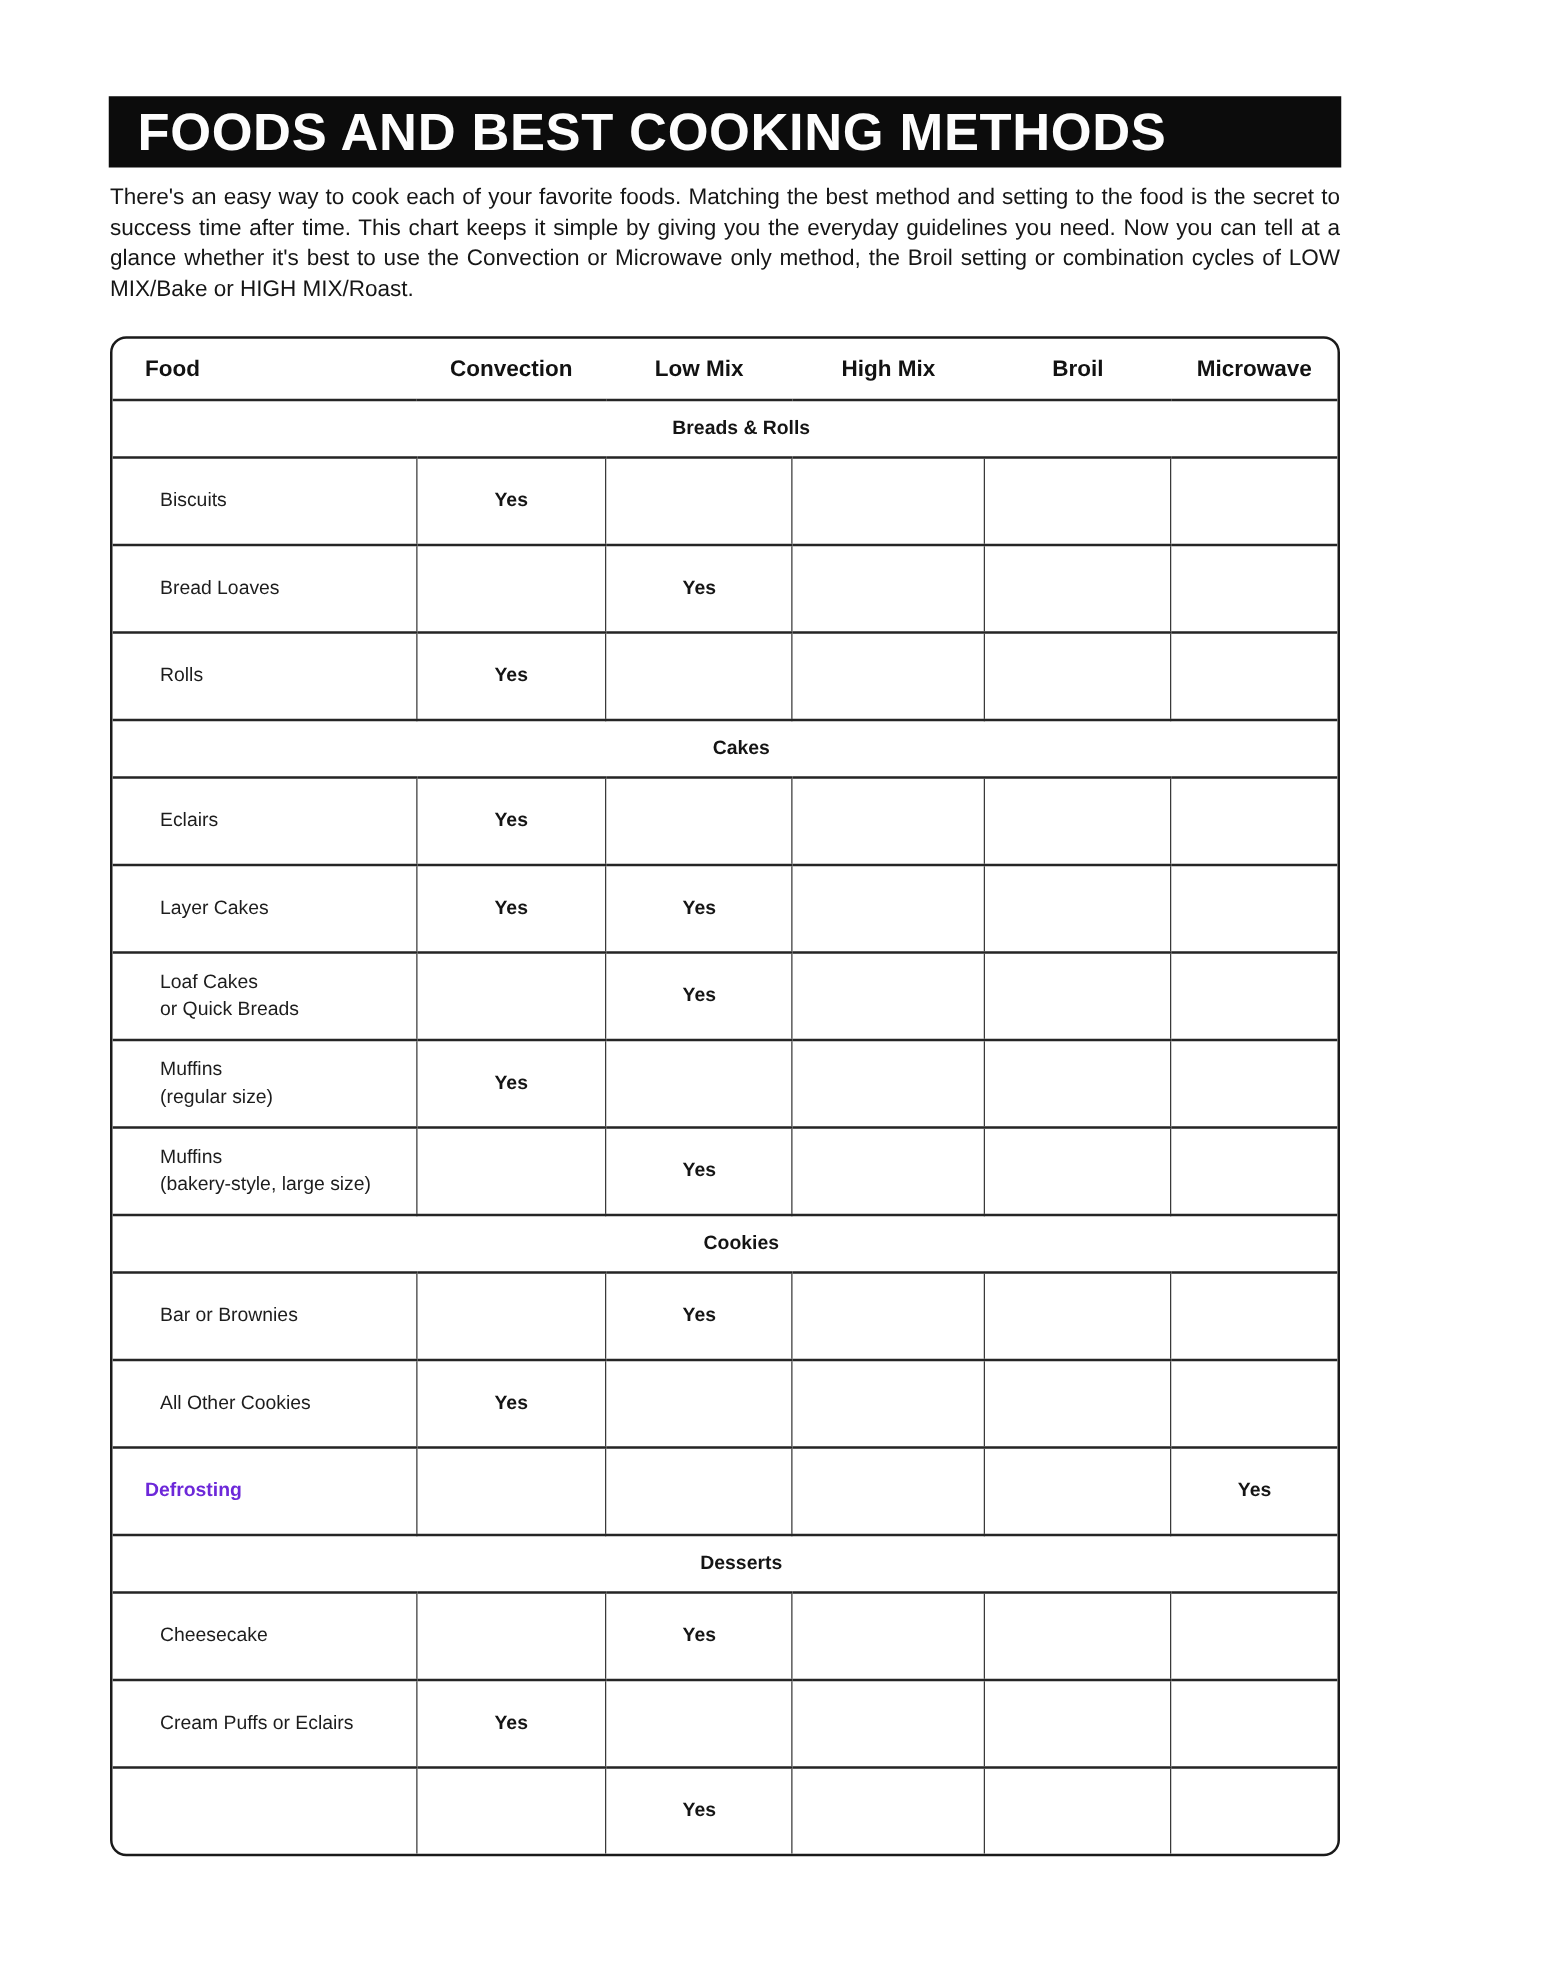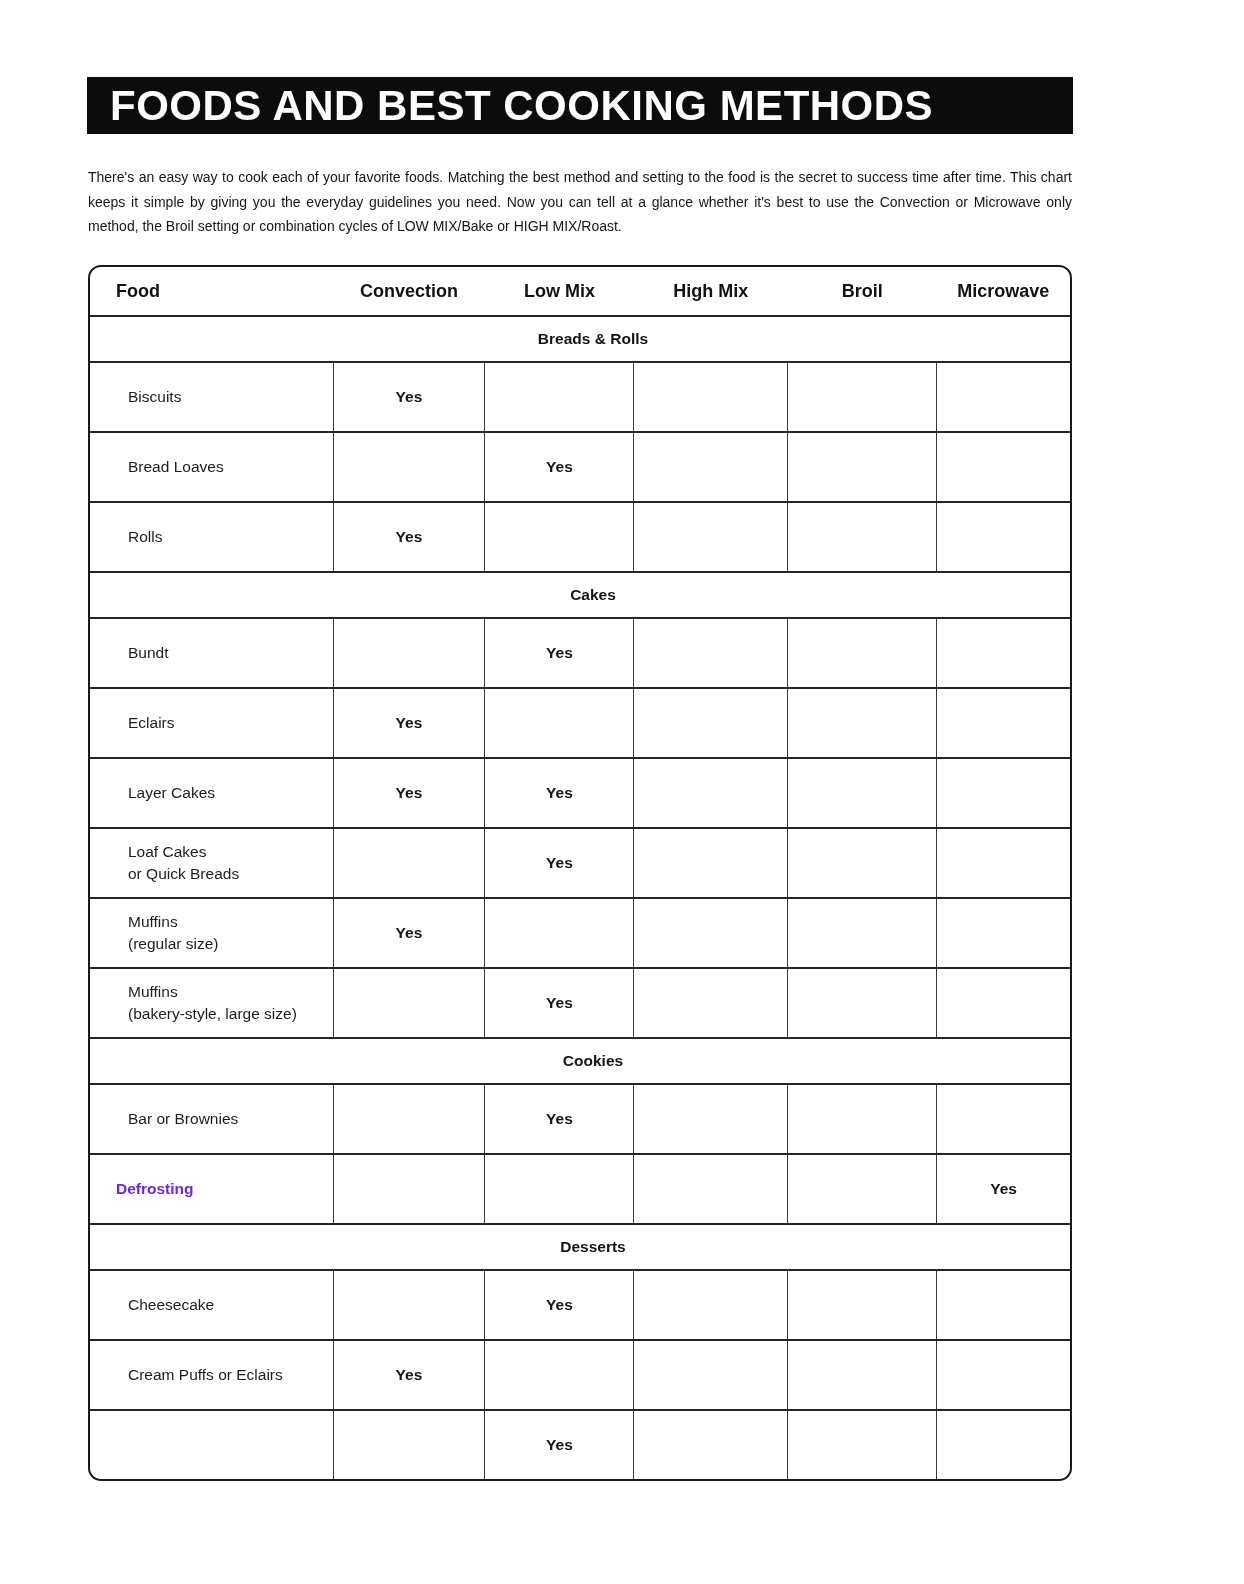--- a/index.html
+++ b/index.html
@@ -18,22 +18,22 @@
     box-shadow:0 0 0 1px #0c0c0c;
   }
   .title-bar h1{
     margin:0;padding-left:22px;
     font-size:42px;font-weight:bold;letter-spacing:0.5px;
     color:#fdfdfd;
   }
 
   
   .intro{
-    margin-top:32px;
-    font-size:14px;line-height:24.5px;
+    margin-top:12px;
+    font-size:18px;line-height:24.5px;
     text-align:justify;
     color:#161616;
   }
 
   
   .table-frame{
     margin-top:26px;
     border:2.5px solid #1a1a1a;
     border-radius:13px;
     overflow:hidden;
@@ -143,30 +143,20 @@
             <td class="val"></td>
             <td class="val"></td>
           </tr>
           <tr class="section">
             <td colspan="6">
               <span class="cell-line">Cakes</span>
             </td>
           </tr>
           <tr class="item">
             <td class="label">
-              <span class="cell-line">Bundt</span>
-            </td>
-            <td class="val"></td>
-            <td class="val">Yes</td>
-            <td class="val"></td>
-            <td class="val"></td>
-            <td class="val"></td>
-          </tr>
-          <tr class="item">
-            <td class="label">
               <span class="cell-line">Eclairs</span>
             </td>
             <td class="val">Yes</td>
             <td class="val"></td>
             <td class="val"></td>
             <td class="val"></td>
             <td class="val"></td>
           </tr>
           <tr class="item">
             <td class="label">
@@ -215,20 +205,30 @@
             <td colspan="6">
               <span class="cell-line">Cookies</span>
             </td>
           </tr>
           <tr class="item">
             <td class="label">
               <span class="cell-line">Bar or Brownies</span>
             </td>
             <td class="val"></td>
             <td class="val">Yes</td>
+            <td class="val"></td>
+            <td class="val"></td>
+            <td class="val"></td>
+          </tr>
+          <tr class="item">
+            <td class="label">
+              <span class="cell-line">All Other Cookies</span>
+            </td>
+            <td class="val">Yes</td>
+            <td class="val"></td>
             <td class="val"></td>
             <td class="val"></td>
             <td class="val"></td>
           </tr>
           <tr class="bold-item">
             <td class="label">
               <span class="cell-line">Defrosting</span>
             </td>
             <td class="val"></td>
             <td class="val"></td>

